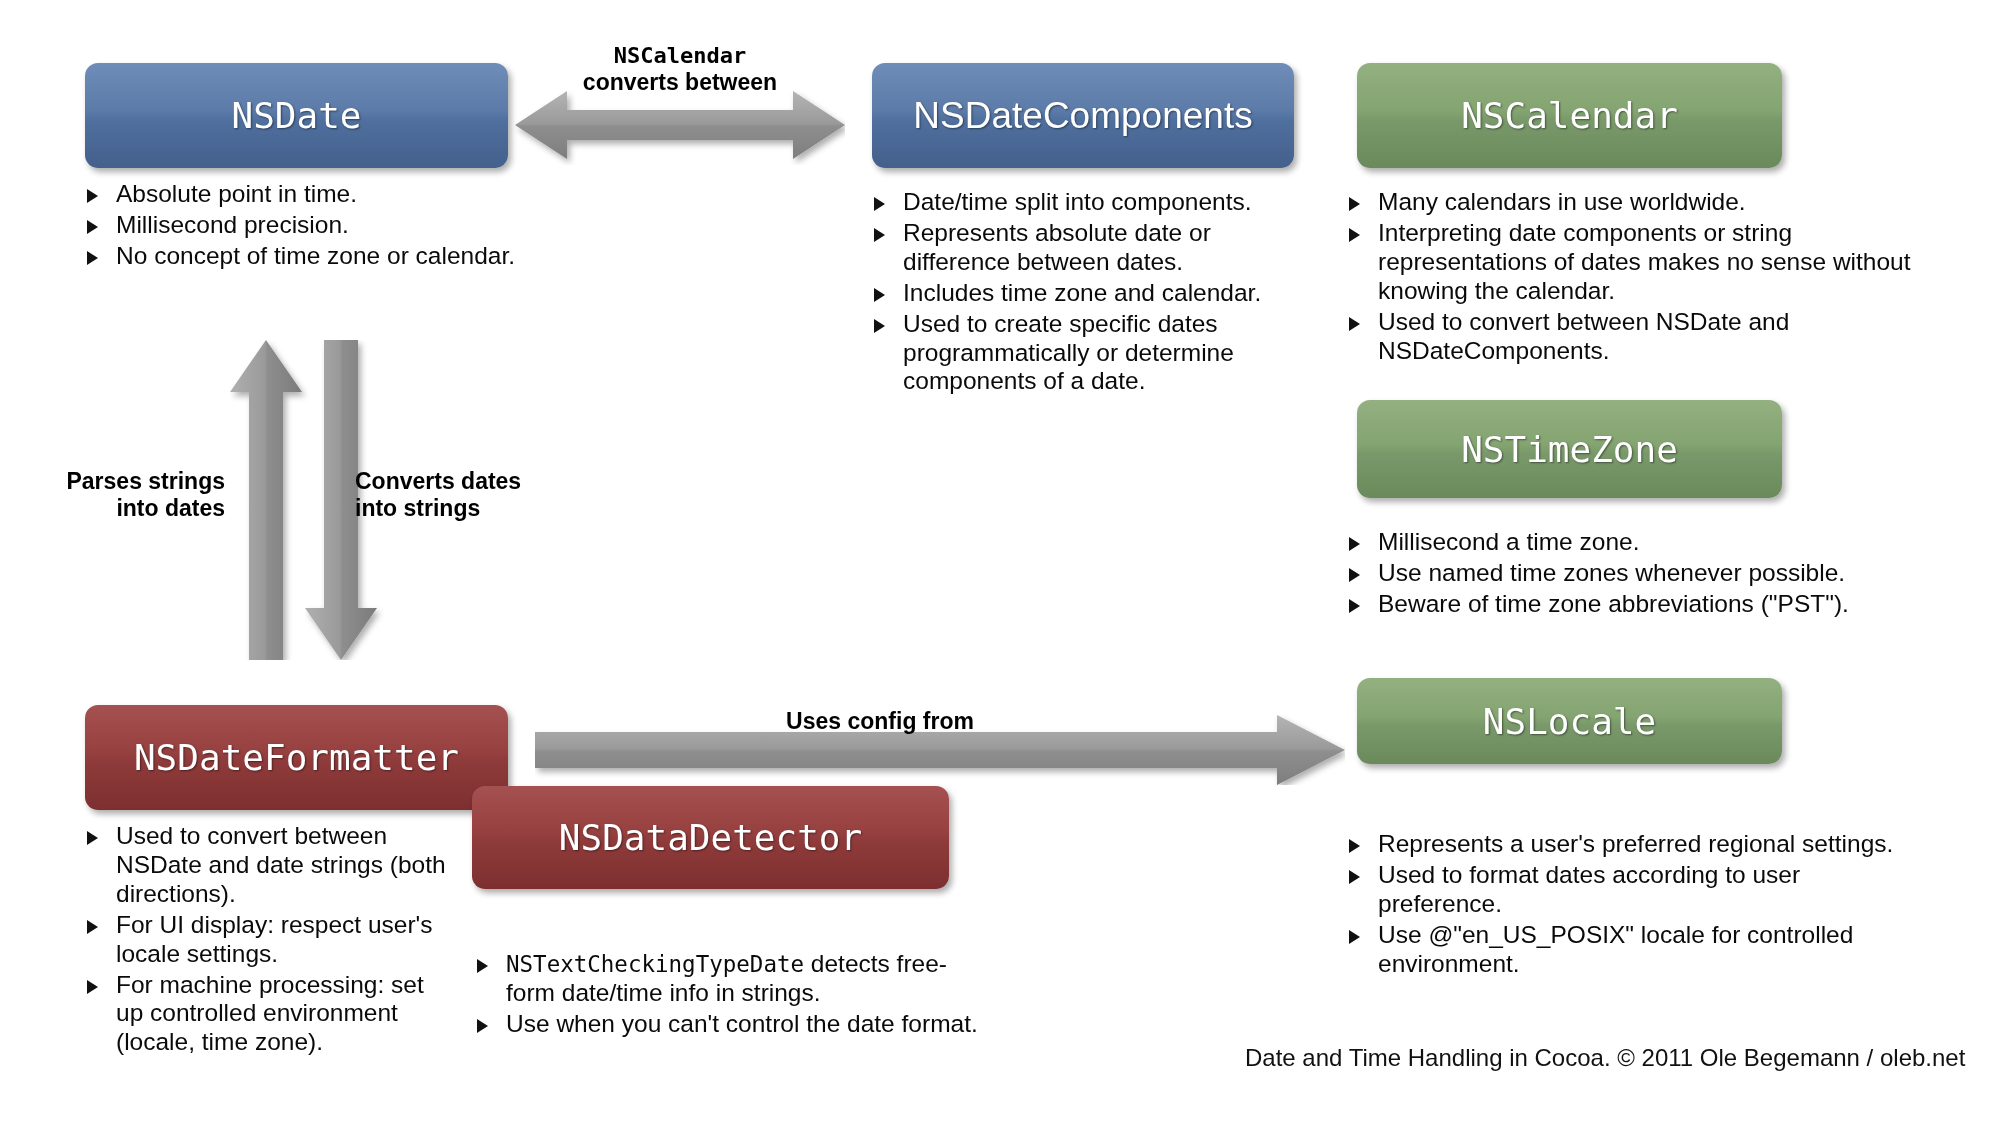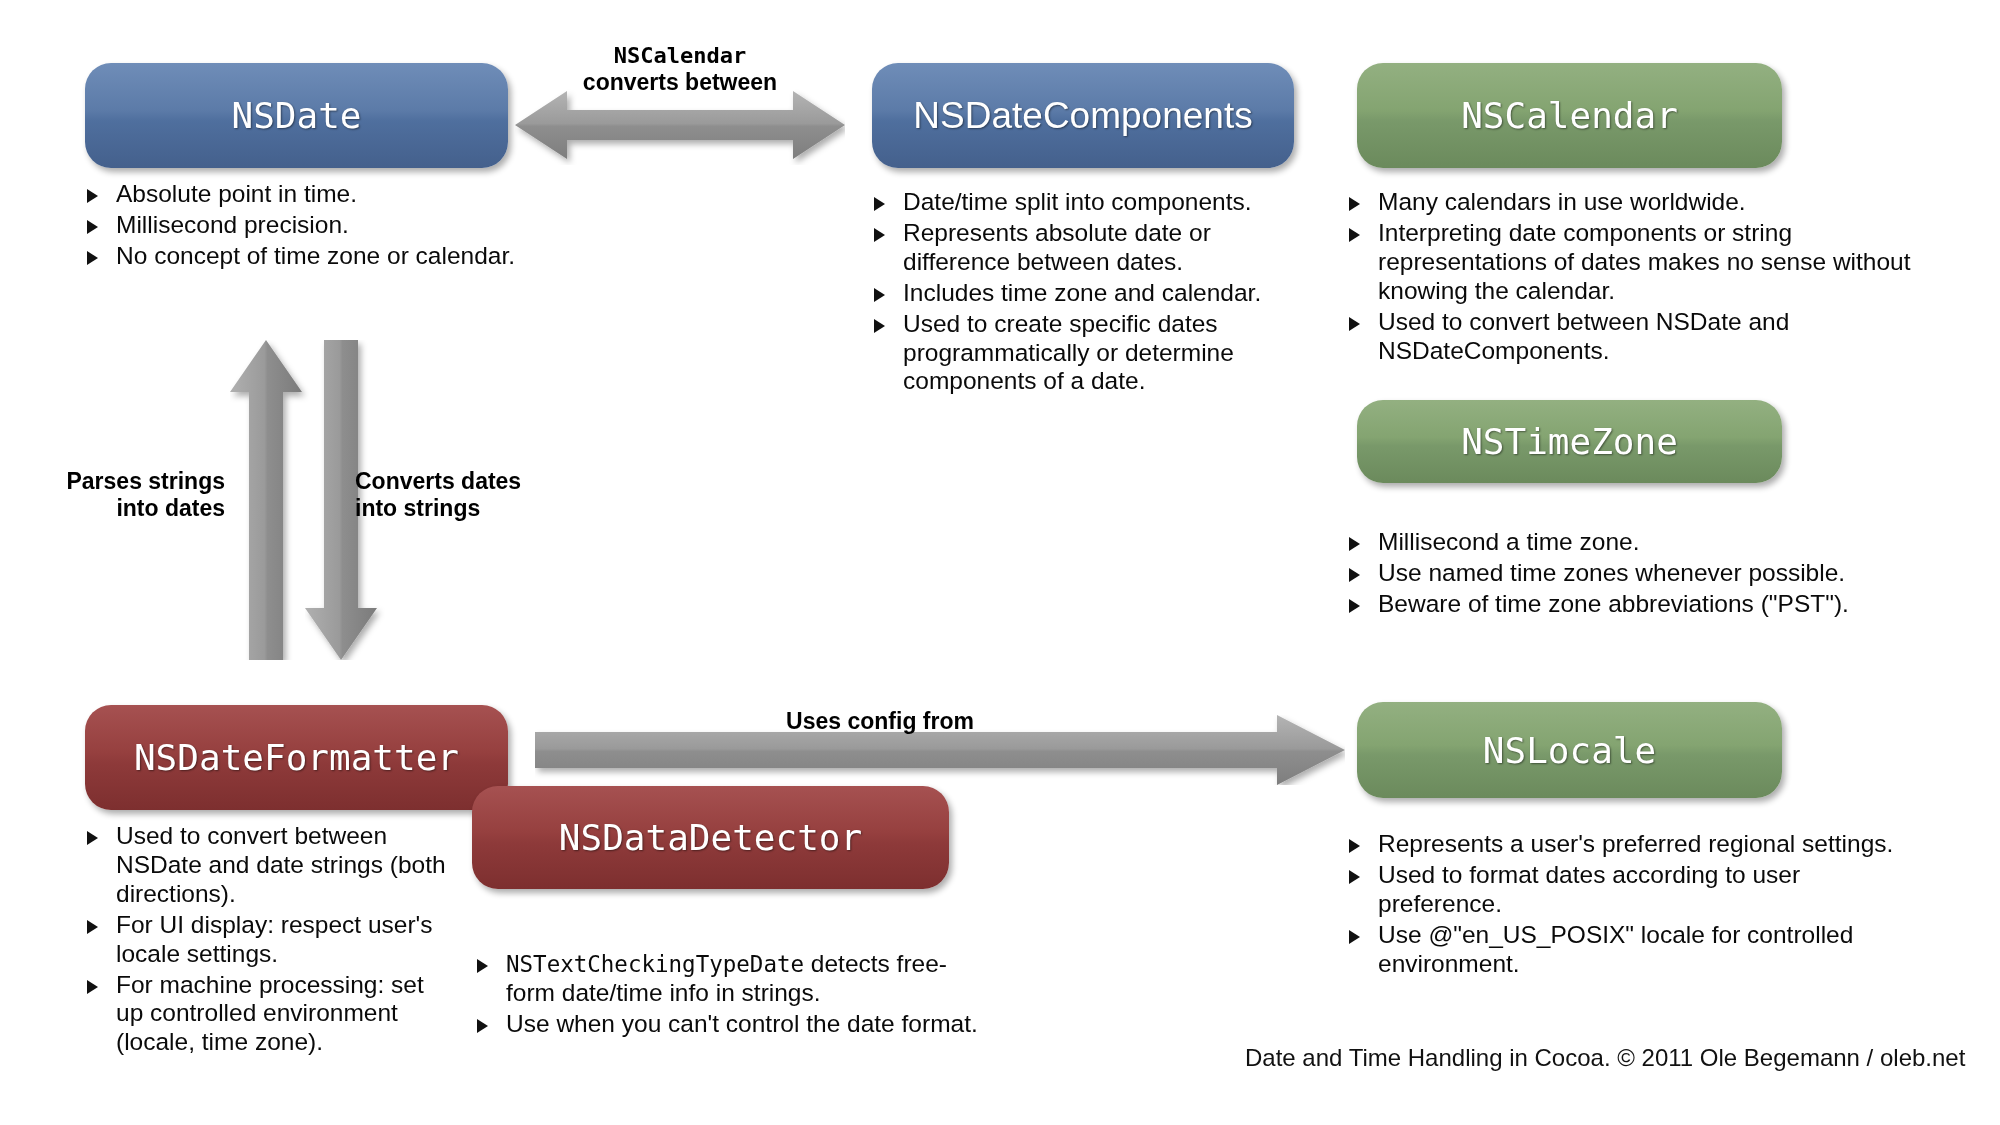--- a/index.html
+++ b/index.html
@@ -7,21 +7,21 @@
     width: 2000px; height: 1125px;
     background: #ffffff;
     font-family: "Liberation Sans", sans-serif;
     overflow: hidden;
   }
   #stage { position: relative; width: 2000px; height: 1125px; }
 
   
   .box {
     position: absolute;
-    border-radius: 26px;
+    border-radius: 13px;
     display: flex; align-items: center; justify-content: center;
     color: #ffffff;
     text-align: center;
     box-shadow: 3px 4px 6px rgba(0,0,0,0.33);
     padding: 0 14px;
   }
   .box .title {
     font-family: "DejaVu Sans Mono", monospace;
     font-size: 36px;
     letter-spacing: 0px;
@@ -173,25 +173,25 @@
   </div>
 
   <div class="box blue" style="left:872px; top:63px; width:422px; height:105px;">
     <span class="title sans">NSDateComponents</span>
   </div>
 
   <div class="box green" style="left:1357px; top:63px; width:425px; height:105px;">
     <span class="title">NSCalendar</span>
   </div>
 
-  <div class="box green" style="left:1357px; top:400px; width:425px; height:83px;">
+  <div class="box green" style="left:1357px; top:400px; width:425px; height:98px;">
     <span class="title">NSTimeZone</span>
   </div>
 
-  <div class="box green" style="left:1357px; top:702px; width:425px; height:96px;">
+  <div class="box green" style="left:1357px; top:678px; width:425px; height:86px;">
     <span class="title">NSLocale</span>
   </div>
 
   <div class="box red" style="left:85px; top:705px; width:423px; height:105px;">
     <span class="title">NSDateFormatter</span>
   </div>
 
   <div class="box red" style="left:472px; top:786px; width:477px; height:103px;">
     <span class="title">NSDataDetector</span>
   </div>

